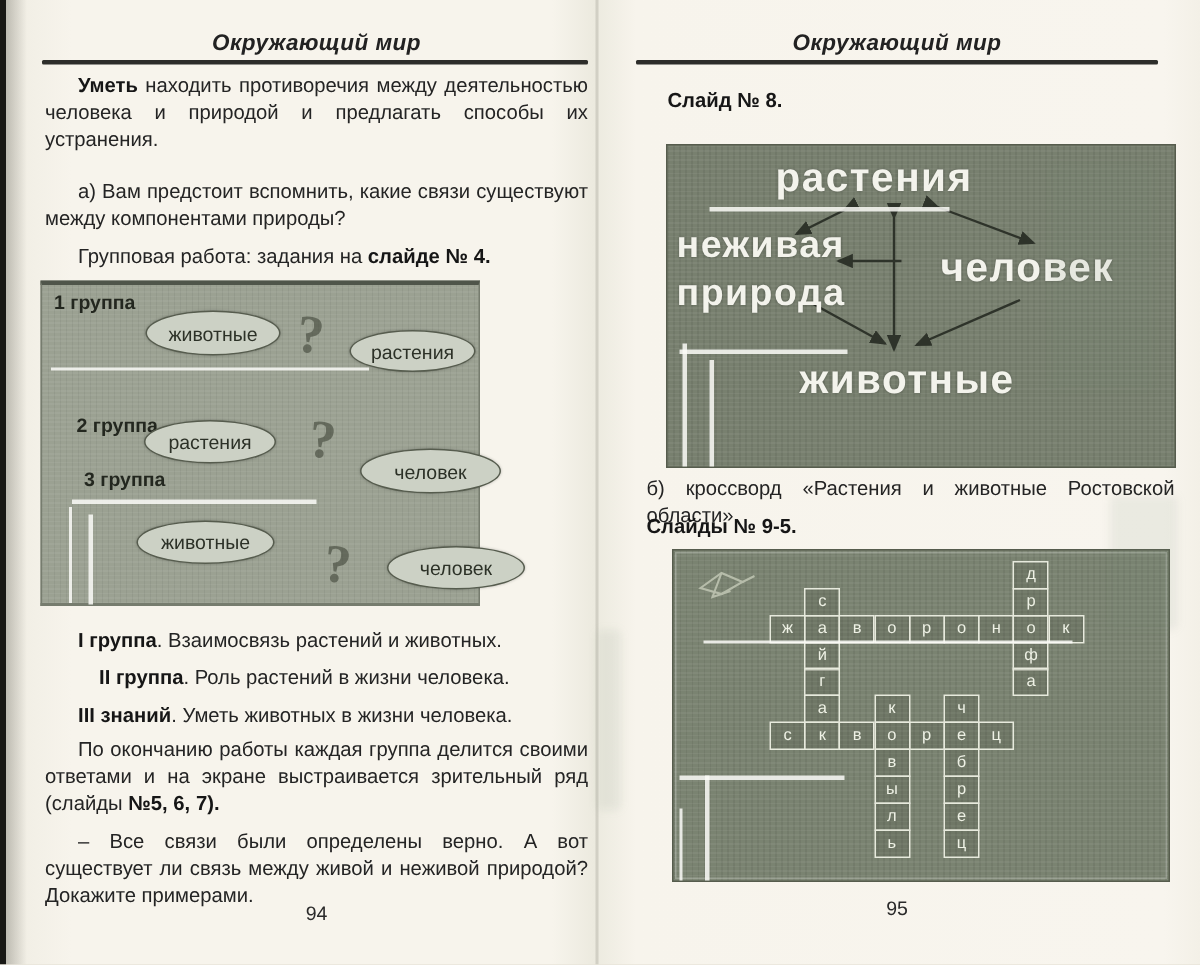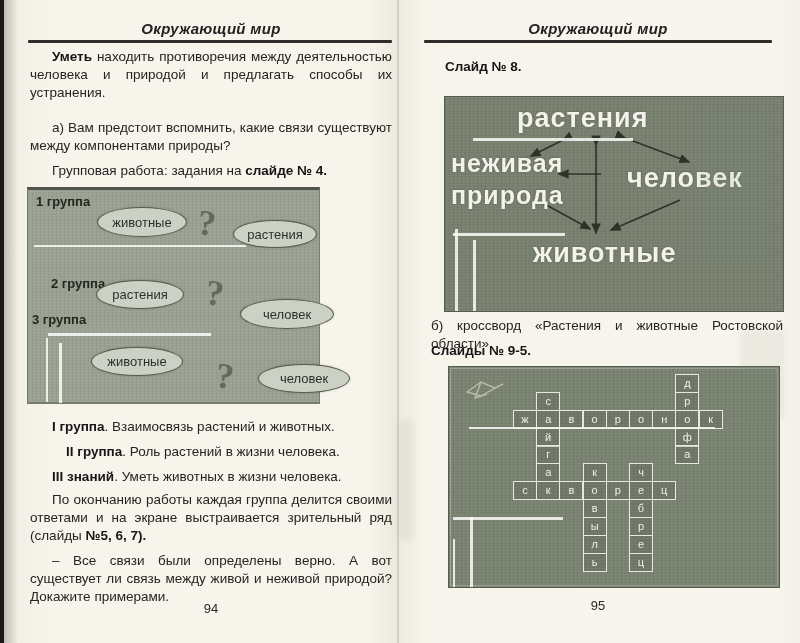--- a/index.html
+++ b/index.html
@@ -93,21 +93,21 @@
     <div class="oval" style="left:69px;top:17px;width:88px;height:28px;">животные</div>
     <div class="qmark" style="left:170px;top:12px;">?</div>
     <div class="oval" style="left:205px;top:30px;width:82px;height:26px;">растения</div>
 
     <div class="wline" style="left:6px;top:55px;width:212px;height:2px;"></div>
     <div class="grp-label" style="left:23px;top:58px;margin-top:28px;">2 группа</div>
     <div class="oval" style="left:68px;top:90px;width:86px;height:27px;">растения</div>
     <div class="qmark" style="left:178px;top:82px;">?</div>
     <div class="oval" style="left:212px;top:109px;width:92px;height:28px;">человек</div>
 
-    <div class="grp-label" style="left:4px;top:122px;">3 группа</div>
+    <div class="grp-label" style="left:28px;top:122px;">3 группа</div>
     <div class="wline" style="left:20px;top:143px;width:163px;height:3px;"></div>
     <div class="oval" style="left:63px;top:157px;width:90px;height:27px;">животные</div>
     <div class="qmark" style="left:188px;top:165px;">?</div>
     <div class="oval" style="left:230px;top:174px;width:90px;height:27px;">человек</div>
 
     <div class="wline" style="left:18px;top:148px;width:2px;height:64px;"></div>
     <div class="wline" style="left:31px;top:153px;width:3px;height:60px;"></div>
   </div>
 
   <div class="para" style="left:30px;top:418px;width:362px;">

